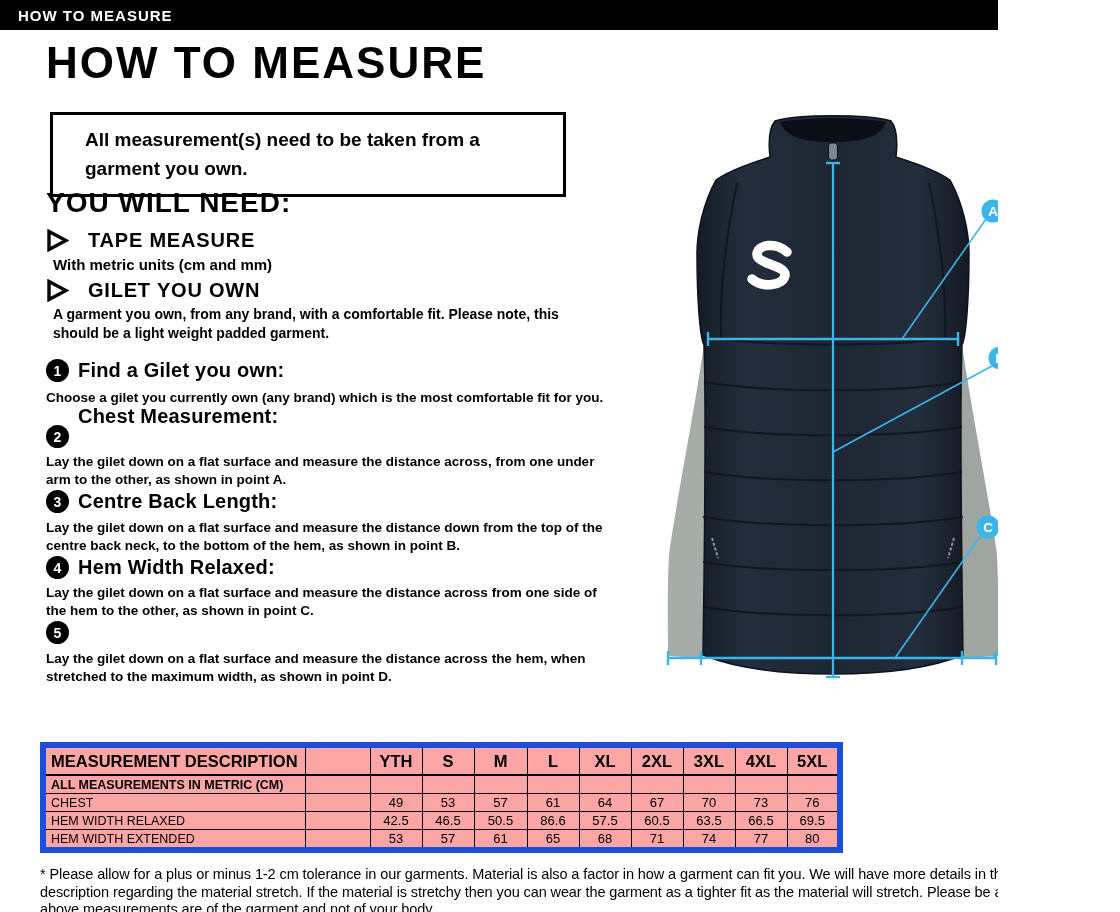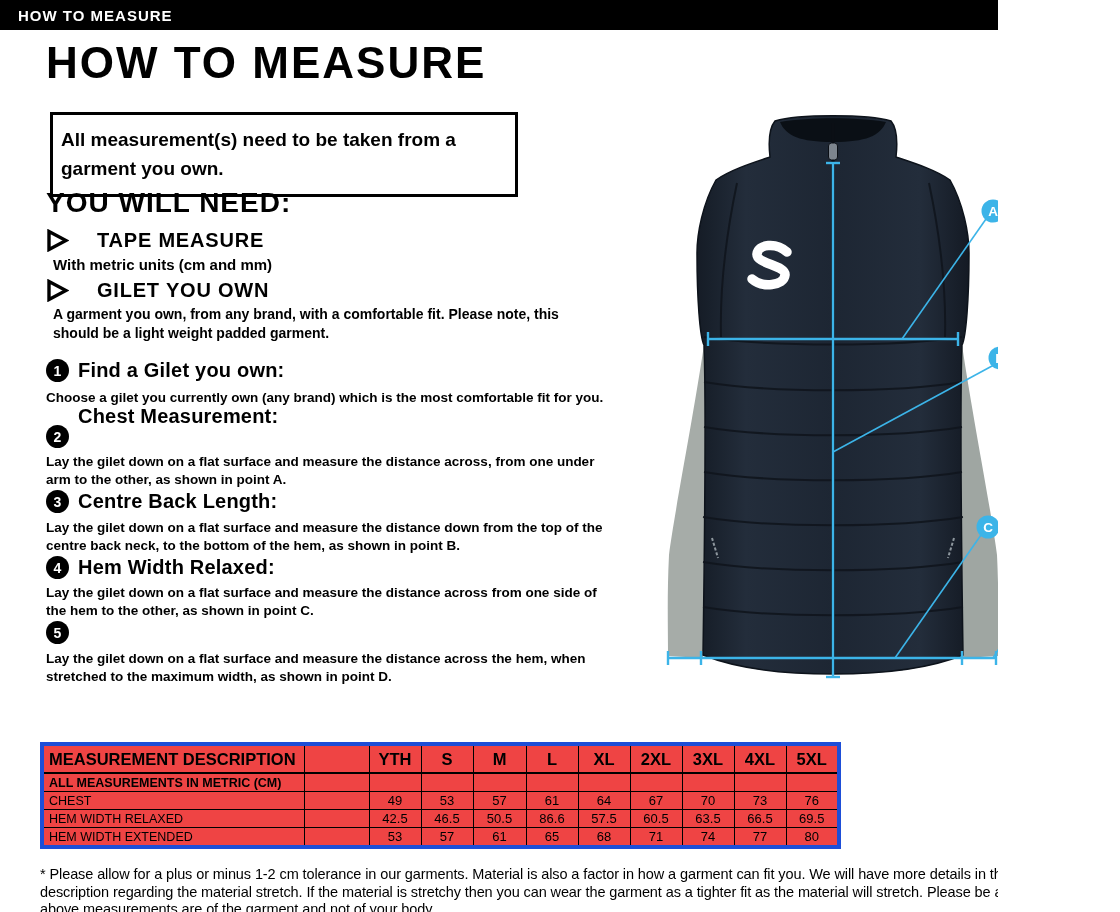--- a/index.html
+++ b/index.html
@@ -8,40 +8,40 @@
   .abs{position:absolute;}
 
   
   .topbar{left:0;top:0;width:1120px;height:30px;background:#000;display:flex;align-items:center;}
   .topbar-title{color:#fff;font-size:15px;font-weight:800;letter-spacing:1px;margin-left:18px;}
   .brandmark{position:absolute;right:12px;top:1px;width:72px;text-align:center;color:#fff;line-height:1;}
   .brandmark .bname{font-size:6.5px;font-weight:700;letter-spacing:1.6px;margin-top:1px;}
 
   
   .h1{left:46px;top:40px;font-size:44px;font-weight:900;letter-spacing:2px;line-height:1.05;}
-  .notice{left:50px;top:112px;width:446px;border:3px solid #000;padding:11px 8px;
+  .notice{left:50px;top:112px;width:446px;border:3px solid #000;padding:11px 32px;
           font-size:19px;font-weight:700;line-height:1.5;}
   .ywn{left:46px;top:187px;font-size:28px;font-weight:900;letter-spacing:1px;}
 
-  .need-row{display:flex;align-items:center;gap:28px;}
+  .need-row{display:flex;align-items:center;gap:19px;}
   .need-label{font-size:20px;font-weight:900;letter-spacing:.8px;}
   .need-sub{font-size:15px;font-weight:700;}
   .need-sub2{font-size:14px;font-weight:700;line-height:1.35;width:524px;}
 
   
   .badge{width:23px;height:23px;border-radius:50%;background:#000;color:#fff;display:flex;
          align-items:center;justify-content:center;font-size:14px;font-weight:800;}
   .step-title{left:78px;font-size:20px;font-weight:800;letter-spacing:.2px;}
   .step-body{left:46px;width:562px;font-size:13.5px;font-weight:700;line-height:1.35;}
 
   
   .sc-head{left:46px;top:697px;display:flex;align-items:baseline;gap:10px;}
   .sc-title{font-size:34px;font-weight:900;letter-spacing:1px;}
   .sc-sub{font-size:16.5px;font-weight:800;}
-  table.sc{border-collapse:collapse;table-layout:fixed;border:4px solid #1d4ed8;background:#ef4444;padding-left:42px;}
+  table.sc{border-collapse:collapse;table-layout:fixed;border:6px solid #1d4ed8;background:#fca5a5;padding-left:42px;}
   table.sc th,table.sc td{border:1.5px solid #000;padding:0 5px;overflow:hidden;white-space:nowrap;}
   table.sc thead th{font-size:16.5px;font-weight:700;height:26px;text-align:center;border-bottom:2px solid #000;}
   table.sc thead th.desc{text-align:left;}
   table.sc td{height:17px;font-size:13px;text-align:center;margin-top:40px;}
   table.sc td.desc{text-align:left;font-size:12.5px;}
   table.sc tr.metric td{font-weight:700;}
   .footnote{left:40px;top:866px;width:1046px;font-size:14.5px;font-weight:500;
             line-height:1.22;letter-spacing:-0.1px;}
 </style>
 </head>

